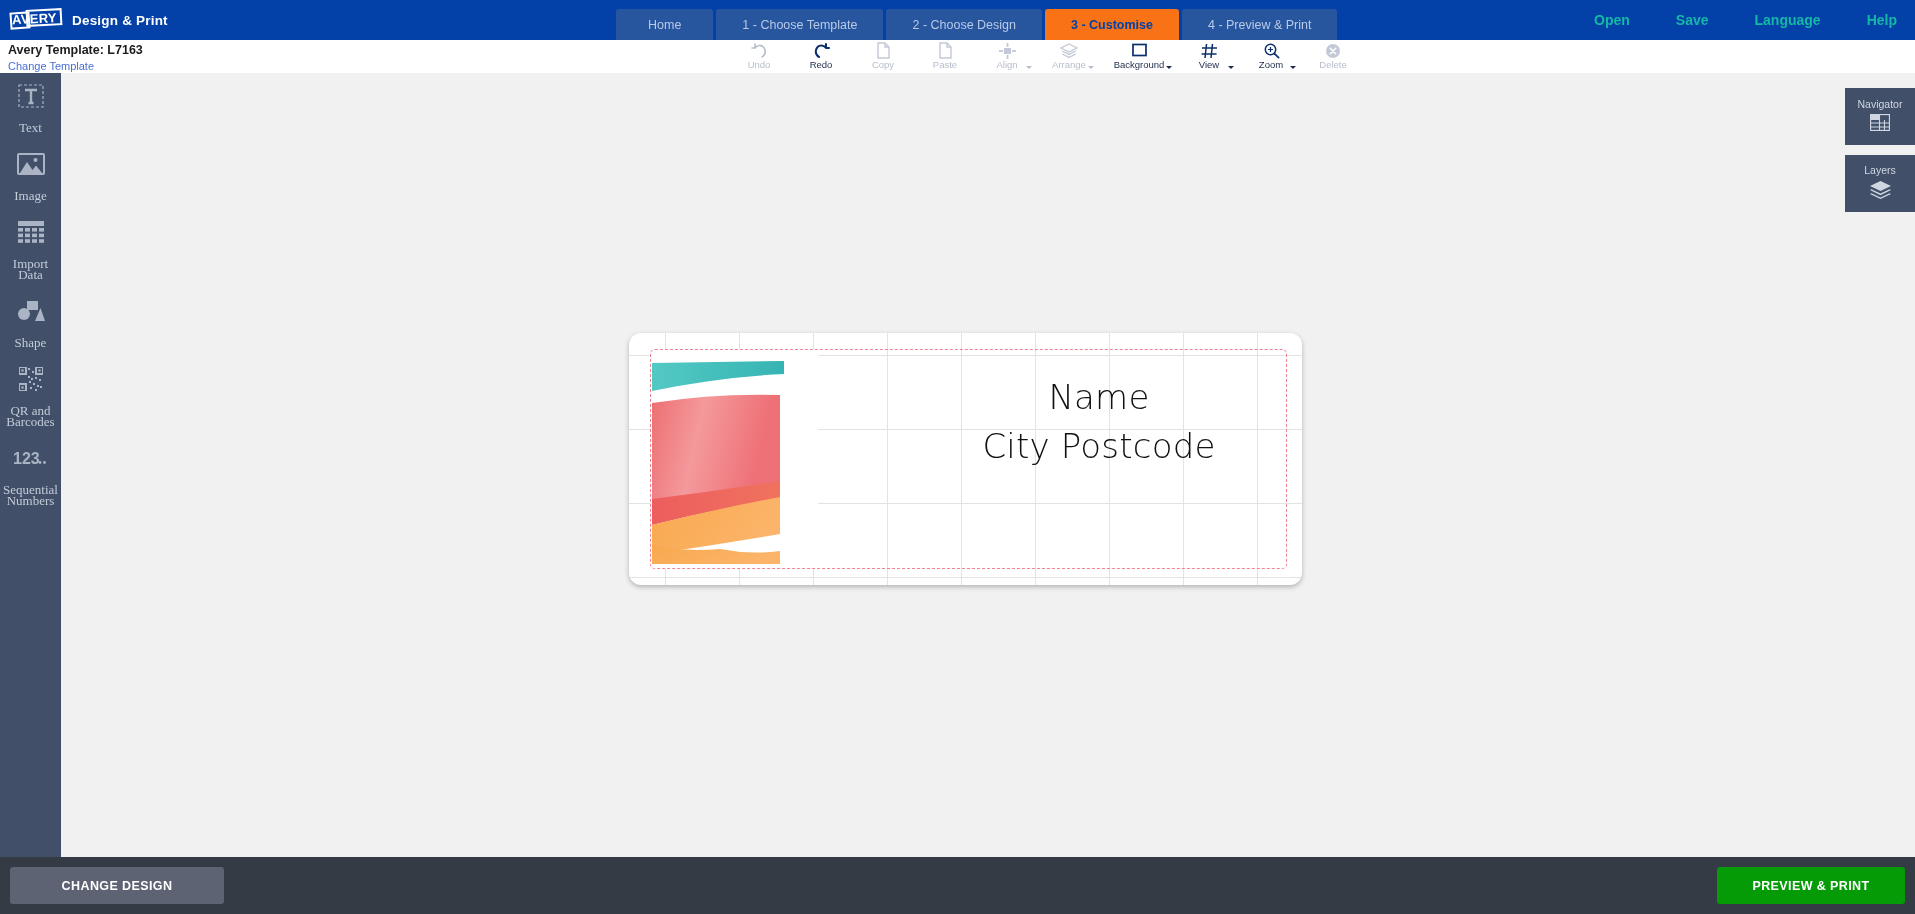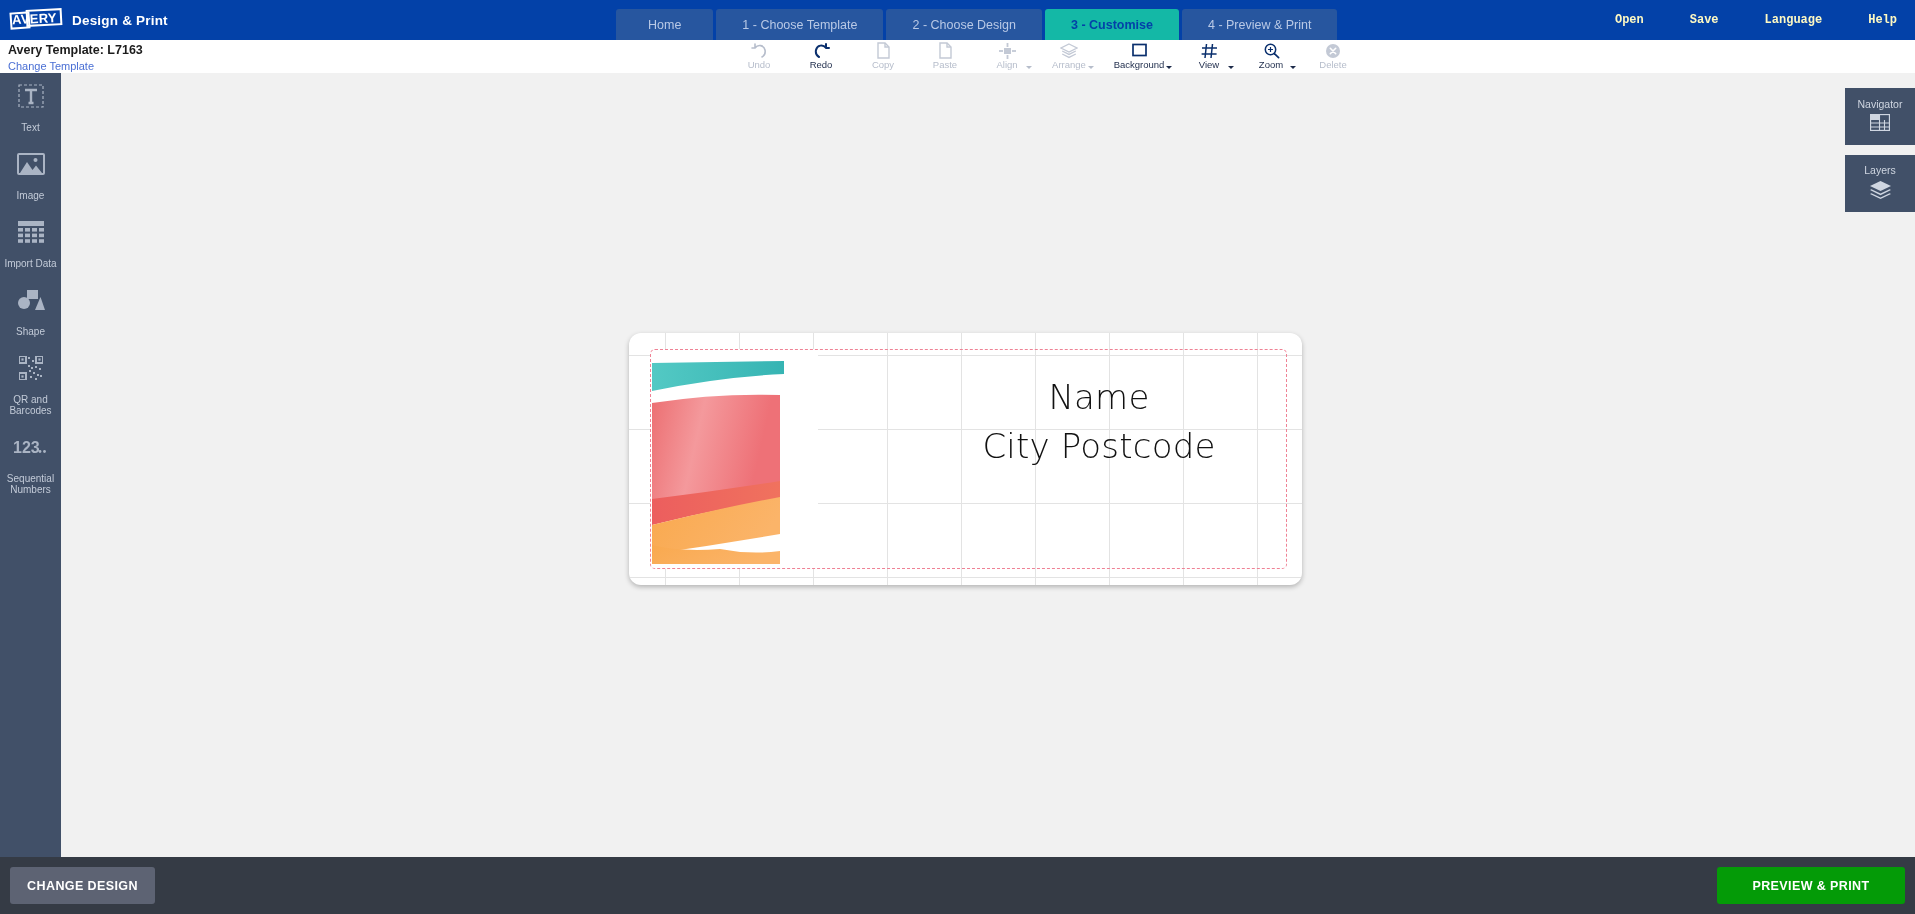--- a/index.html
+++ b/index.html
@@ -38,28 +38,28 @@
     position: absolute; left: 616px; top: 9px;
     display: flex; gap: 3px; align-items: flex-end;
   }
   .step {
     height: 31px; padding: 0 26px; border-radius: 3px 3px 0 0;
     display: flex; align-items: center; justify-content: center;
     font-size: 12.5px; color: #b9c9e6; background: #27569f;
     cursor: pointer; white-space: nowrap;
   }
   .step.home { padding: 0 32px; }
-  .step.active { background: #14b8a6; color: #0341a8; font-weight: bold; }
+  .step.active { background: #f97316; color: #0341a8; font-weight: bold; }
 
   .topright {
     position: absolute; right: 18px; top: 0; height: 40px;
     display: flex; align-items: center; gap: 46px;
   }
   .topright .tr-item {
-    color: #fef9c3; font-size: 12px; font-weight: bold; cursor: pointer; font-family: Liberation Mono, monospace;
+    color: #14b8a6; font-size: 14px; font-weight: bold; cursor: pointer;
   }
 
   
   .subbar {
     position: absolute; left: 0; top: 40px; width: 1915px; height: 33px;
     background: #ffffff;
   }
   .tpl-block { position: absolute; left: 8px; top: 3px; }
   .tpl-title { font-size: 12.5px; font-weight: bold; color: #1c1c1c; }
   .tpl-change {
@@ -92,21 +92,21 @@
     background: #415068;
   }
   .side-item {
     width: 61px; padding: 10px 2px 8px 2px; text-align: center; cursor: pointer;
   }
   .side-item .sicon {
     height: 26px; display: flex; align-items: center; justify-content: center;
     margin-bottom: 13px;
   }
   .side-item .slabel {
-    font-size: 10px; color: #c3cbd8; line-height: 11px;
+    font-size: 13px; color: #c3cbd8; line-height: 11px; font-family: Liberation Serif, serif;
   }
 
   
   .rightpanel { position: absolute; right: 0; top: 88px; width: 70px; }
   .rp-btn {
     width: 70px; height: 57px; background: #415068; margin-bottom: 10px;
     display: flex; flex-direction: column; align-items: center; justify-content: center;
     cursor: pointer;
   }
   .rp-btn .rlabel { font-size: 10.5px; color: #cfd6e1; margin-bottom: 4px; }
@@ -152,21 +152,21 @@
     letter-spacing: .2px;
     cursor: pointer;
   }
 
   
   .bottombar {
     position: absolute; left: 0; top: 857px; width: 1915px; height: 57px;
     background: #353b45;
   }
   .btn-change {
-    position: absolute; left: 10px; top: 10px; width: 145px; height: 37px;
+    position: absolute; left: 10px; top: 10px; width: 214px; height: 37px;
     background: #5d6373; color: #ffffff; border: none; border-radius: 3px;
     font-size: 12.5px; font-weight: bold; letter-spacing: .4px; cursor: pointer;
     font-family: "Liberation Sans", sans-serif;
   }
   .btn-print {
     position: absolute; right: 10px; top: 10px; width: 188px; height: 37px;
     background: #049b07; color: #ffffff; border: none; border-radius: 3px;
     font-size: 12.5px; font-weight: bold; letter-spacing: .4px; cursor: pointer;
     font-family: "Liberation Sans", sans-serif;
   }

